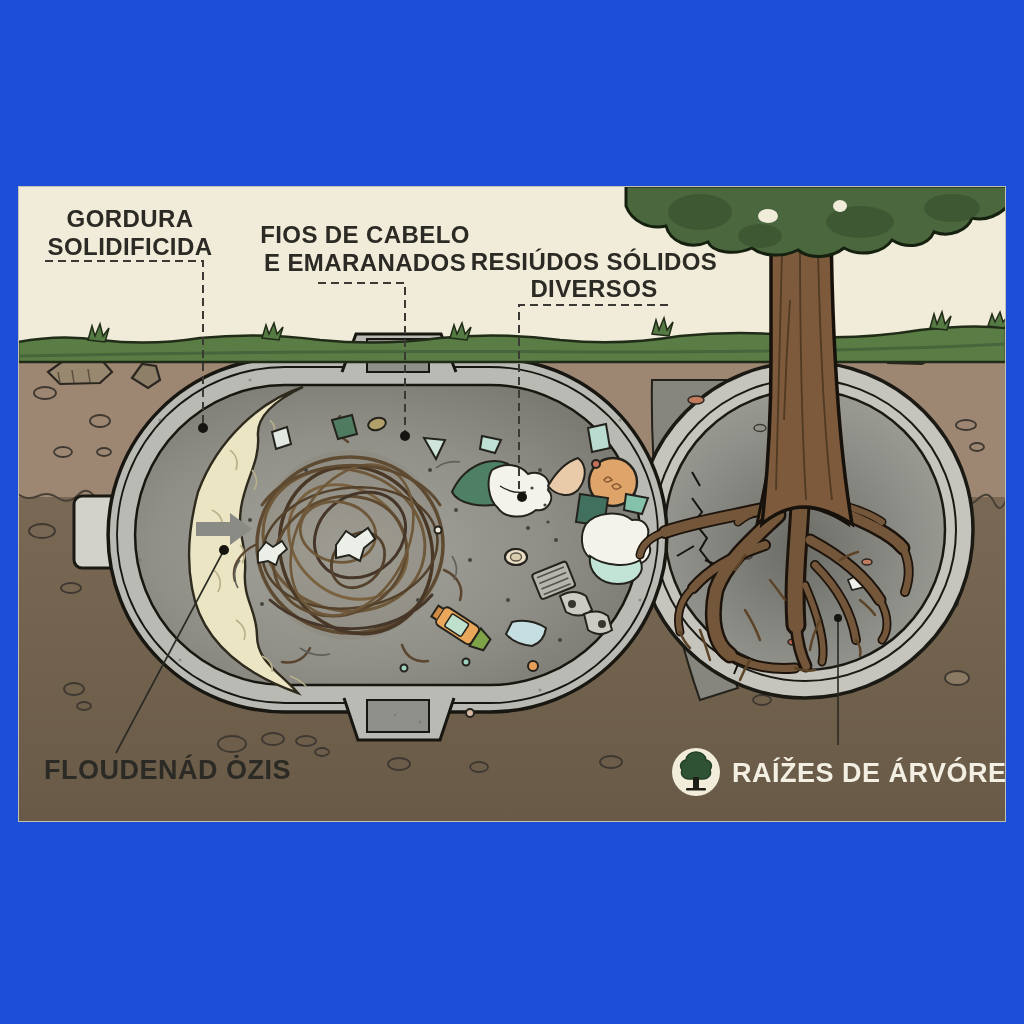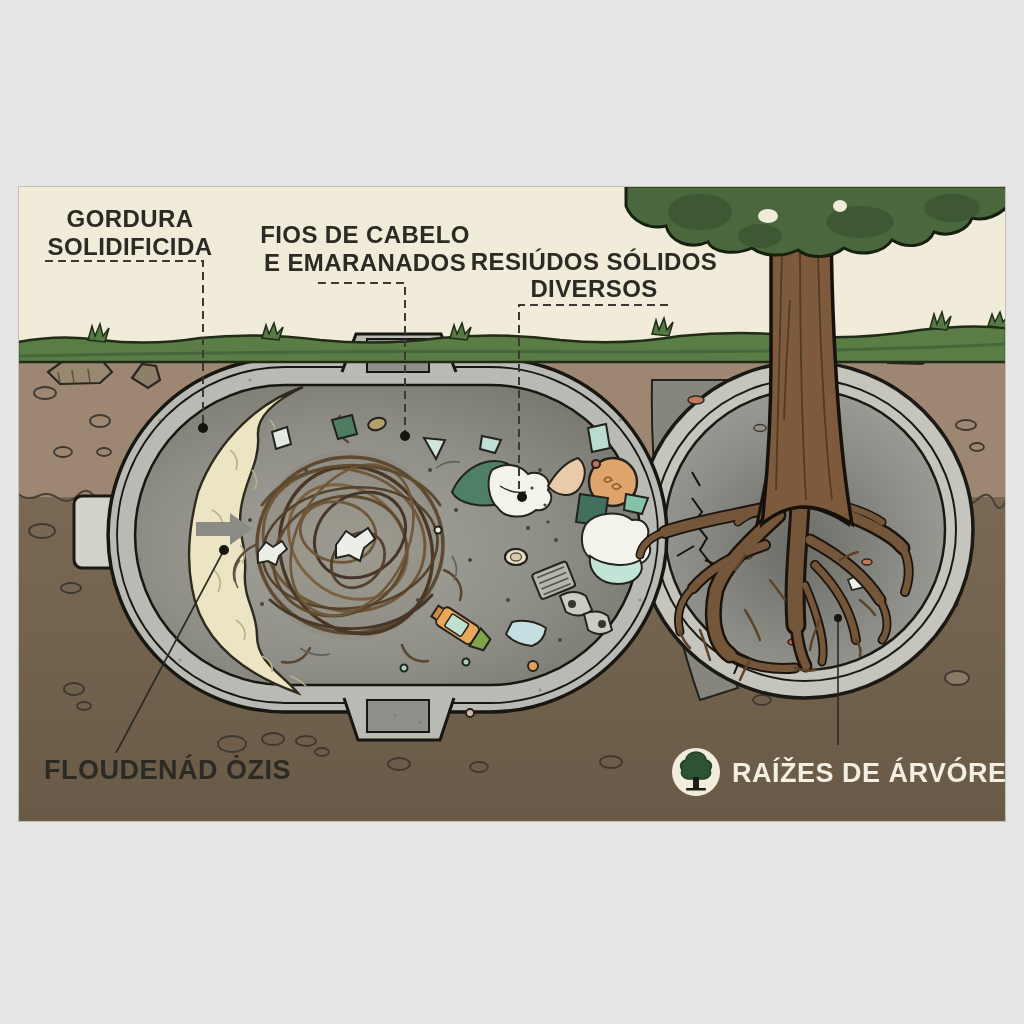--- a/index.html
+++ b/index.html
@@ -1,16 +1,16 @@
 <!DOCTYPE html>
 <html><head>
 <meta charset="utf-8">
 <style>
   html,body{margin:0;padding:0;background:#ffffff;}
-  #stage{position:relative;width:1024px;height:1024px;background:#e5e5e5;overflow:hidden;
+  #stage{position:relative;width:1024px;height:1024px;background:#1d4ed8;overflow:hidden;
          font-family:"Liberation Sans", sans-serif;}
   svg{position:absolute;left:0;top:0;}
   text{font-family:"Liberation Sans","DejaVu Sans",sans-serif;font-weight:bold;}
   .lbl{fill:#2b2a24;font-size:24px;letter-spacing:.4px;}
   .lbl-big{fill:#2b2a24;font-size:27px;letter-spacing:.5px;}
   .lbl-light{fill:#f3efe2;font-size:27px;letter-spacing:.5px;}
   .dash{stroke:#3a3933;stroke-width:2;fill:none;stroke-dasharray:8 5;}
   .solidlead{stroke:#2a2a24;stroke-width:1.6;fill:none;}
   .dot{fill:#15140f;}
 </style>

